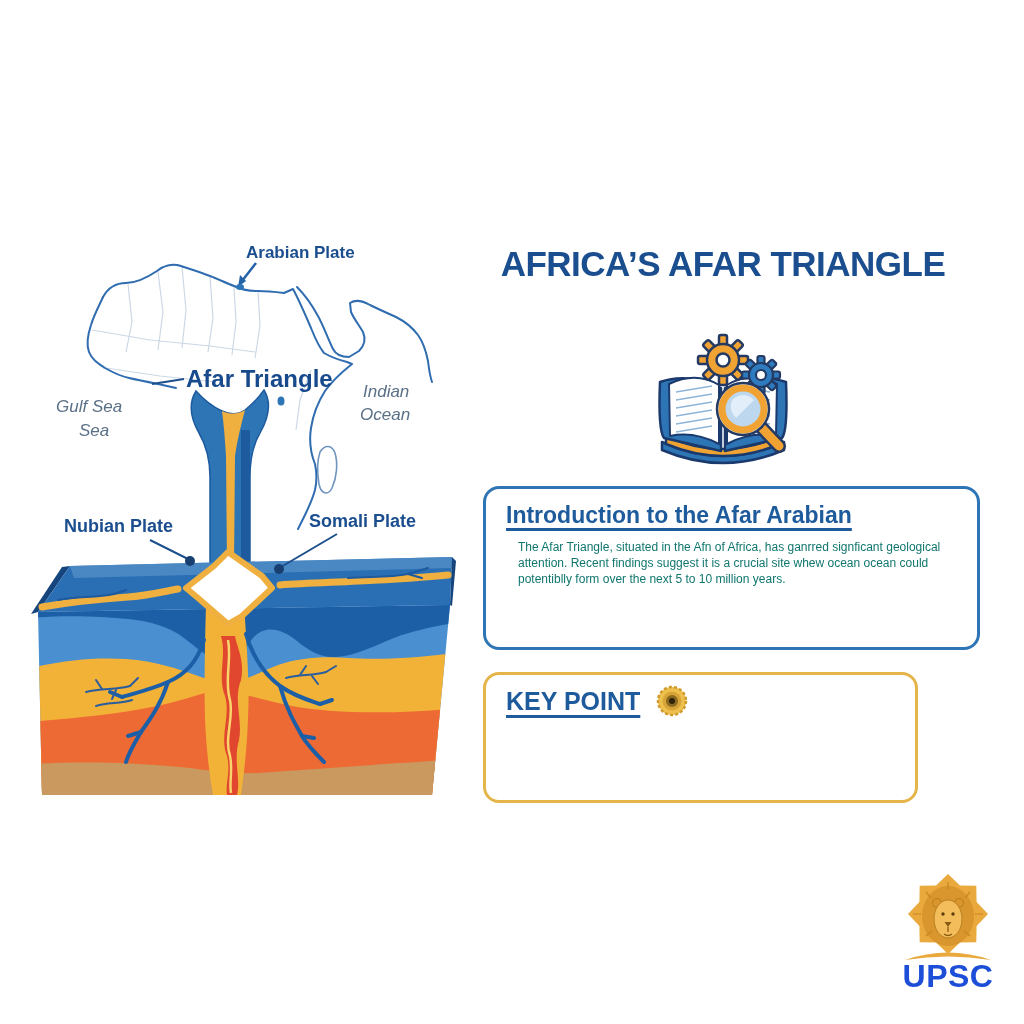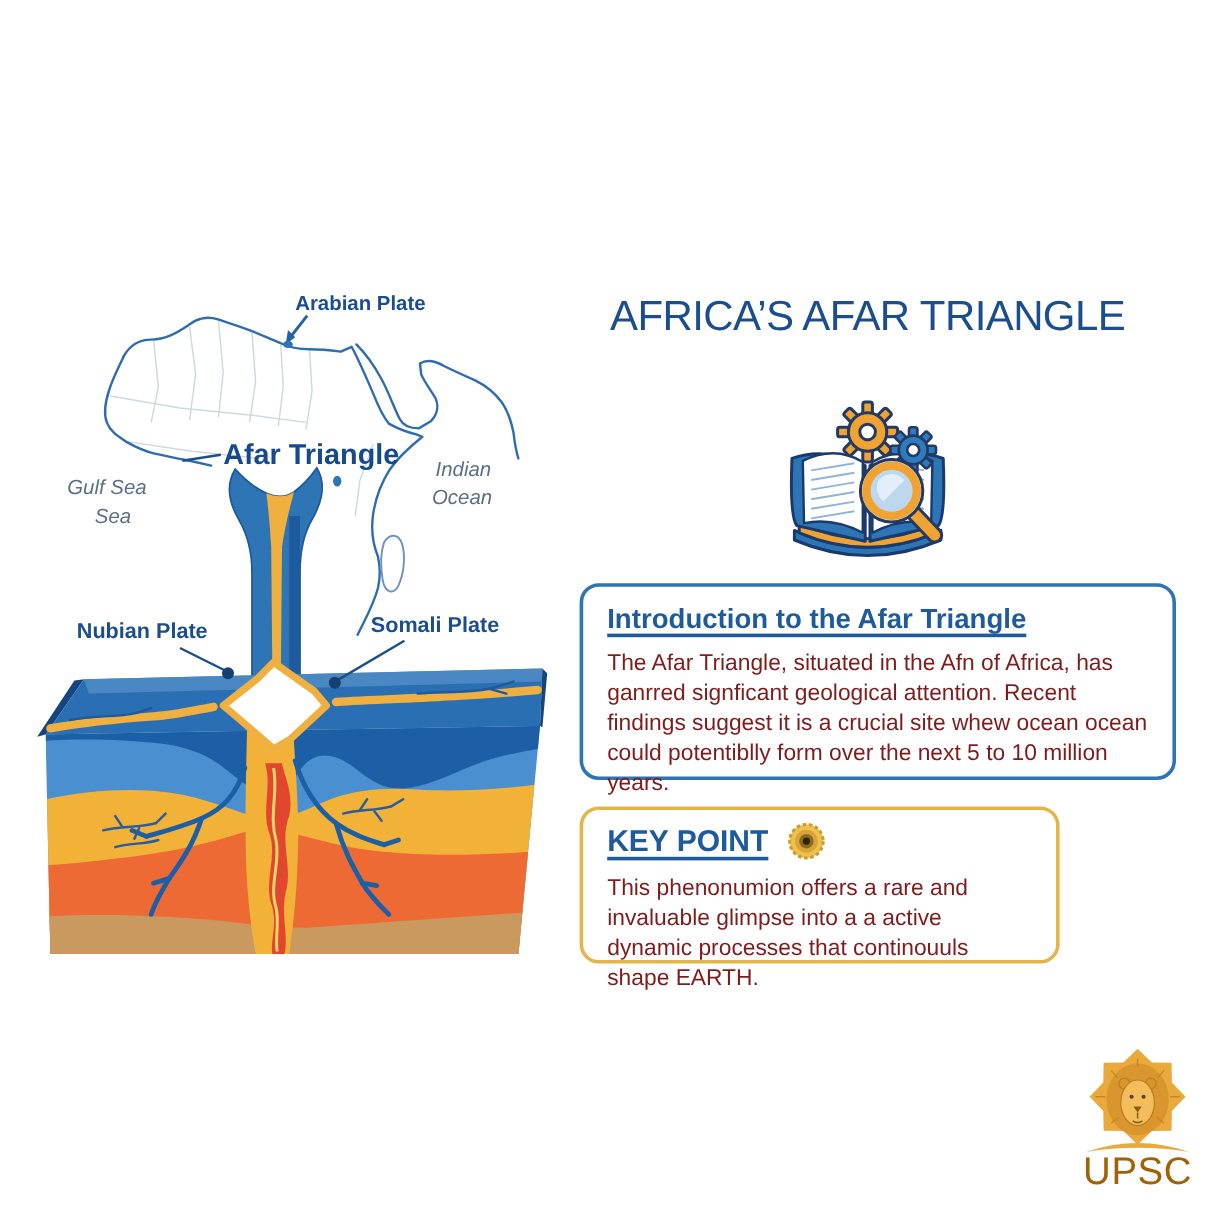--- a/index.html
+++ b/index.html
@@ -2,37 +2,37 @@
 <html><head>
 <meta charset="utf-8">
 <style>
   html,body{margin:0;padding:0;background:#ffffff;}
   body{font-family:"Liberation Sans", sans-serif;}
   #canvas{position:relative;width:1024px;height:1024px;background:#ffffff;overflow:hidden;border-radius:22px;}
   .abs{position:absolute;}
 
   
   .title-block{left:468px;top:246px;width:510px;text-align:center;color:#1b4e8f;}
-  .title-block h1{margin:0;font-size:35px;font-weight:400;letter-spacing:-0.5px;line-height:1.05;}
+  .title-block h1{margin:0;font-size:35px;font-weight:700;letter-spacing:-0.5px;line-height:1.05;}
   .title-block h2{margin:6px 0 0 0;font-size:22px;font-weight:800;letter-spacing:-0.2px;line-height:1.05;}
 
   .study-icon{left:648px;top:330px;width:150px;height:138px;}
 
   .card{box-sizing:border-box;background:#ffffff;border-radius:16px;}
   .card-intro{left:483px;top:486px;width:497px;height:164px;border:3px solid #2e75b6;padding:13px 20px 0 20px;}
-  .card-key{left:483px;top:672px;width:400px;height:131px;border:3px solid #e6b54a;padding:10px 20px 0 20px;}
+  .card-key{left:483px;top:672px;width:435px;height:131px;border:3px solid #e6b54a;padding:10px 20px 0 20px;}
   .card-heading{display:inline-block;margin:0;font-size:23px;font-weight:800;color:#1e5b9c;
     text-decoration:underline;text-decoration-thickness:2.5px;text-underline-offset:5px;}
   .card-key .card-heading{font-size:25px;}
-  .card-body{margin:11px 0 0 0;font-size:19px;line-height:1.32;color:#7f1d1d;}
+  .card-body{margin:11px 0 0 12px;font-size:12px;line-height:1.32;color:#0f766e;}
   .key-head-row{display:flex;align-items:center;gap:16px;}
 
   .logo-lion{left:893px;top:874px;width:110px;height:90px;}
-  .logo-word{left:889px;top:958px;width:118px;text-align:center;font-size:32px;font-weight:400;
-    color:#a16207;letter-spacing:0.5px;}
+  .logo-word{left:889px;top:958px;width:118px;text-align:center;font-size:32px;font-weight:700;
+    color:#1d4ed8;letter-spacing:0.5px;}
 
   
   .diagram{left:18px;top:225px;width:462px;height:592px;}
 
   svg text{font-family:"Liberation Sans", sans-serif;}
   .map-lbl{font-size:17px;font-weight:bold;fill:#1b4e8f;}
   .plate-lbl{font-size:18px;font-weight:bold;fill:#1b4e8f;}
   .afar-lbl{font-size:24px;font-weight:bold;fill:#174a8c;}
   .sea-lbl{font-size:17px;font-style:italic;fill:#5a7086;}
 </style>
@@ -237,35 +237,34 @@
     <g>
       <path d="M112,96 L131,116" stroke="#243a63" stroke-width="14" stroke-linecap="round"></path>
       <path d="M112,96 L131,116" stroke="#f0a332" stroke-width="9" stroke-linecap="round"></path>
       <circle cx="95" cy="79" r="26" fill="#cfe3f2" stroke="#243a63" stroke-width="2.5"></circle>
       <circle cx="95" cy="79" r="21" fill="#bcd7ee" stroke="#f0a332" stroke-width="7"></circle>
       <path d="M84,70 Q95,60 106,70 L88,88 Q80,80 84,70 Z" fill="#e6f1fa" opacity="0.9"></path>
     </g>
   </svg>
 
   <div class="abs card card-intro">
-    <h3 class="card-heading">Introduction to the Afar Triangle</h3>
+    <h3 class="card-heading">Introduction to the Afar Arabian</h3>
     <p class="card-body">The Afar Triangle, situated in the Afn of Africa, has ganrred signficant geological attention. Recent findings suggest it is a crucial site whew ocean ocean could potentiblly form over the next 5 to 10 million years.</p>
   </div>
 
   <div class="abs card card-key">
     <div class="key-head-row">
       <h3 class="card-heading">KEY POINT</h3>
       <svg width="32" height="32" viewBox="0 0 32 32">
         <circle cx="16" cy="16" r="14" fill="#eec14e" stroke="#cf9a2c" stroke-width="2.5" stroke-dasharray="3 2.2"></circle>
         <circle cx="16" cy="16" r="9.5" fill="#d8a437"></circle>
         <circle cx="16" cy="16" r="6" fill="#8a6a20"></circle>
         <circle cx="16" cy="16" r="3" fill="#2f2208"></circle>
       </svg>
     </div>
-    <p class="card-body">This phenonumion offers a rare and invaluable glimpse into a a active dynamic processes that continouuls shape EARTH.</p>
   </div>
 
   <svg class="abs logo-lion" viewBox="0 0 110 90" xmlns="http://www.w3.org/2000/svg">
     <polygon fill="#e9a93d" points="55,0 66.9,11.4 83.3,11.7 83.6,28.1 95,40 83.6,51.9 83.3,68.3 66.9,68.6 55,80 43.1,68.6 26.7,68.3 26.4,51.9 15,40 26.4,28.1 26.7,11.7 43.1,11.4"></polygon>
     <ellipse cx="55" cy="42" rx="26" ry="30" fill="#d9952e"></ellipse>
     <g stroke="#c9861f" stroke-width="1.2">
       <path d="M55,8 L55,15"></path>
         <path d="M33,18 L38,24"></path>
         <path d="M77,18 L72,24"></path>
       <path d="M20,40 L28,40"></path>

